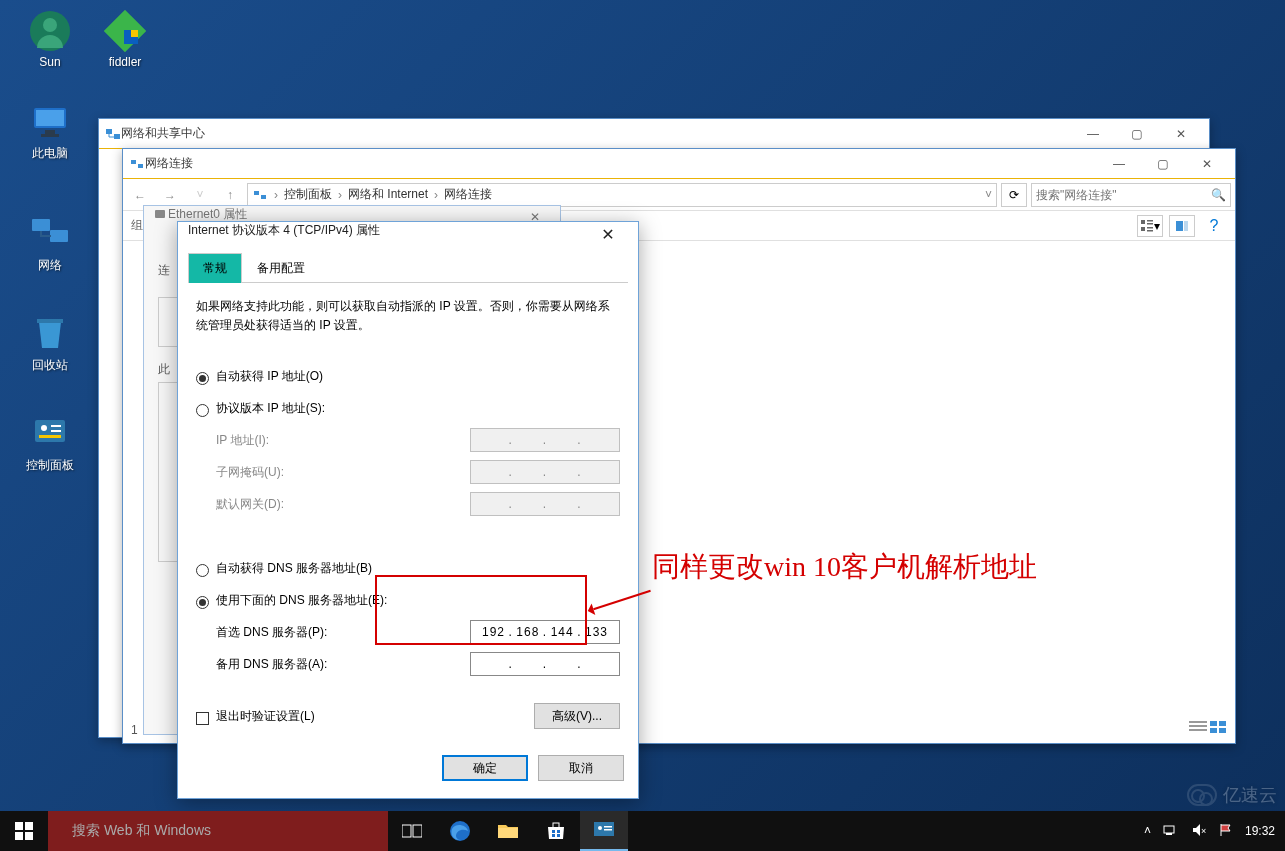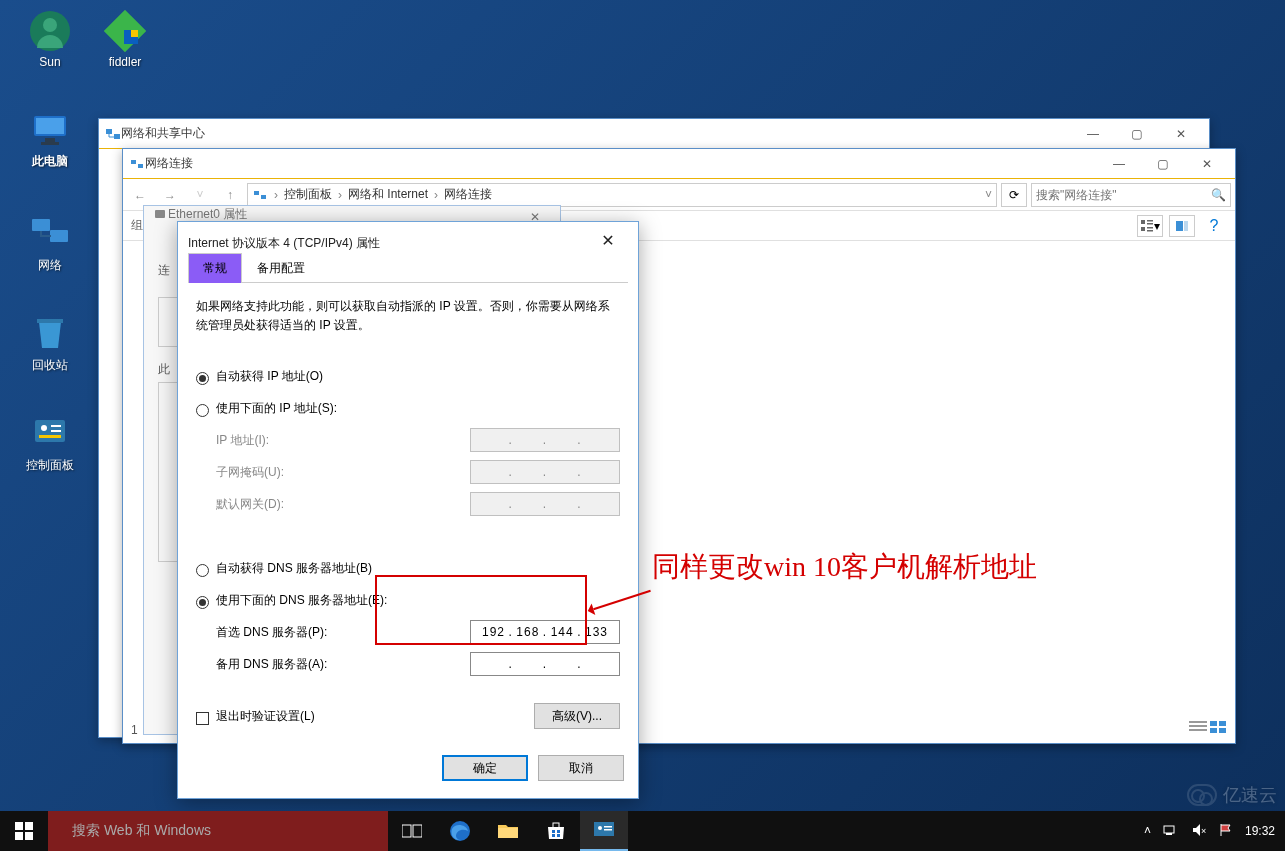--- a/index.html
+++ b/index.html
@@ -62,28 +62,28 @@
   .vbtn{width:26px;height:22px;border:1px solid #ccc;display:flex;align-items:center;justify-content:center;}
 
   
   .dialog {
     position:absolute;
     background:#fff;
     border:1px solid #6fa3d8;
     box-shadow: 0 4px 20px rgba(0,0,0,.35);
   }
   .dlg-title {
-    height:30px; display:flex; align-items:flex-end; padding:0 10px;
+    height:30px; display:flex; align-items:flex-start; padding:0 10px;
     font-size:12px; color:#222;
   }
   .dlg-title .ttl { flex:1; }
   .dlg-close { width:40px;height:24px;display:flex;align-items:center;justify-content:center;font-size:16px; }
   .tabs { display:flex; border-bottom:1px solid #ccc; margin:0 10px;}
   .tab { padding:6px 14px; font-size:12px; border:1px solid transparent; border-bottom:none; position:relative; top:1px;}
-  .tab.active { border-color:#ccc; background:#8b5cf6; }
+  .tab.active { border-color:#ccc; background:#14b8a6; }
   .dlg-body { padding: 14px 18px 10px; font-size:12px; }
   .desc { line-height:1.6; margin-bottom:28px; }
   .group {
     border:1px solid #d0d0d0;
     padding:10px 12px 14px;
     margin-bottom:12px;
     position:relative;
   }
   .row { display:flex; align-items:center; margin:6px 0; height:26px; }
   .row label { flex:1; }
@@ -186,21 +186,21 @@
 <div class="desktop-icon" style="left:90px; top:10px;">
   <div class="ico">
     <svg viewBox="0 0 42 42">
         <rect x="6" y="6" width="30" height="30" fill="#3bb54a" transform="rotate(45 21 21)"></rect>
         <rect x="20" y="20" width="14" height="14" fill="#0a5fbf"></rect>
         <rect x="27" y="20" width="7" height="7" fill="#f7c600"></rect>
       </svg>
   </div>
   <span>fiddler</span>
 </div>
-<div class="desktop-icon" style="left:15px; top:108px;font-weight:bold;">
+<div class="desktop-icon" style="left:15px; top:100px;">
   <div class="ico">
     <svg viewBox="0 0 42 42">
         <rect x="5" y="8" width="32" height="20" rx="2" fill="#1e6fc9"></rect>
         <rect x="7" y="10" width="28" height="16" fill="#4aa0ea"></rect>
         <rect x="16" y="30" width="10" height="4" fill="#2a3b4d"></rect>
         <rect x="12" y="34" width="18" height="3" fill="#2a3b4d"></rect>
       </svg>
   </div>
   <span>此电脑</span>
 </div>
@@ -359,21 +359,21 @@
   <div class="dlg-body">
     <div class="desc">如果网络支持此功能，则可以获取自动指派的 IP 设置。否则，你需要从网络系统管理员处获得适当的 IP 设置。</div>
 
     <div class="group" style="border:none;padding:0 0 8px;">
       <div class="row">
         <span class="radio sel"></span>
         <label>自动获得 IP 地址(O)</label>
       </div>
       <div class="row">
         <span class="radio"></span>
-        <label>使用下面的 IP 地址(S):</label>
+        <label>协议版本 IP 地址(S):</label>
       </div>
       <div class="row disabled">
         <label style="padding-left:20px;">IP 地址(I):</label>
         <div class="ipbox disabled">
           <span class="oct"></span>.<span class="oct"></span>.<span class="oct"></span>.<span class="oct"></span>
         </div>
       </div>
       <div class="row disabled">
         <label style="padding-left:20px;">子网掩码(U):</label>
         <div class="ipbox disabled">

